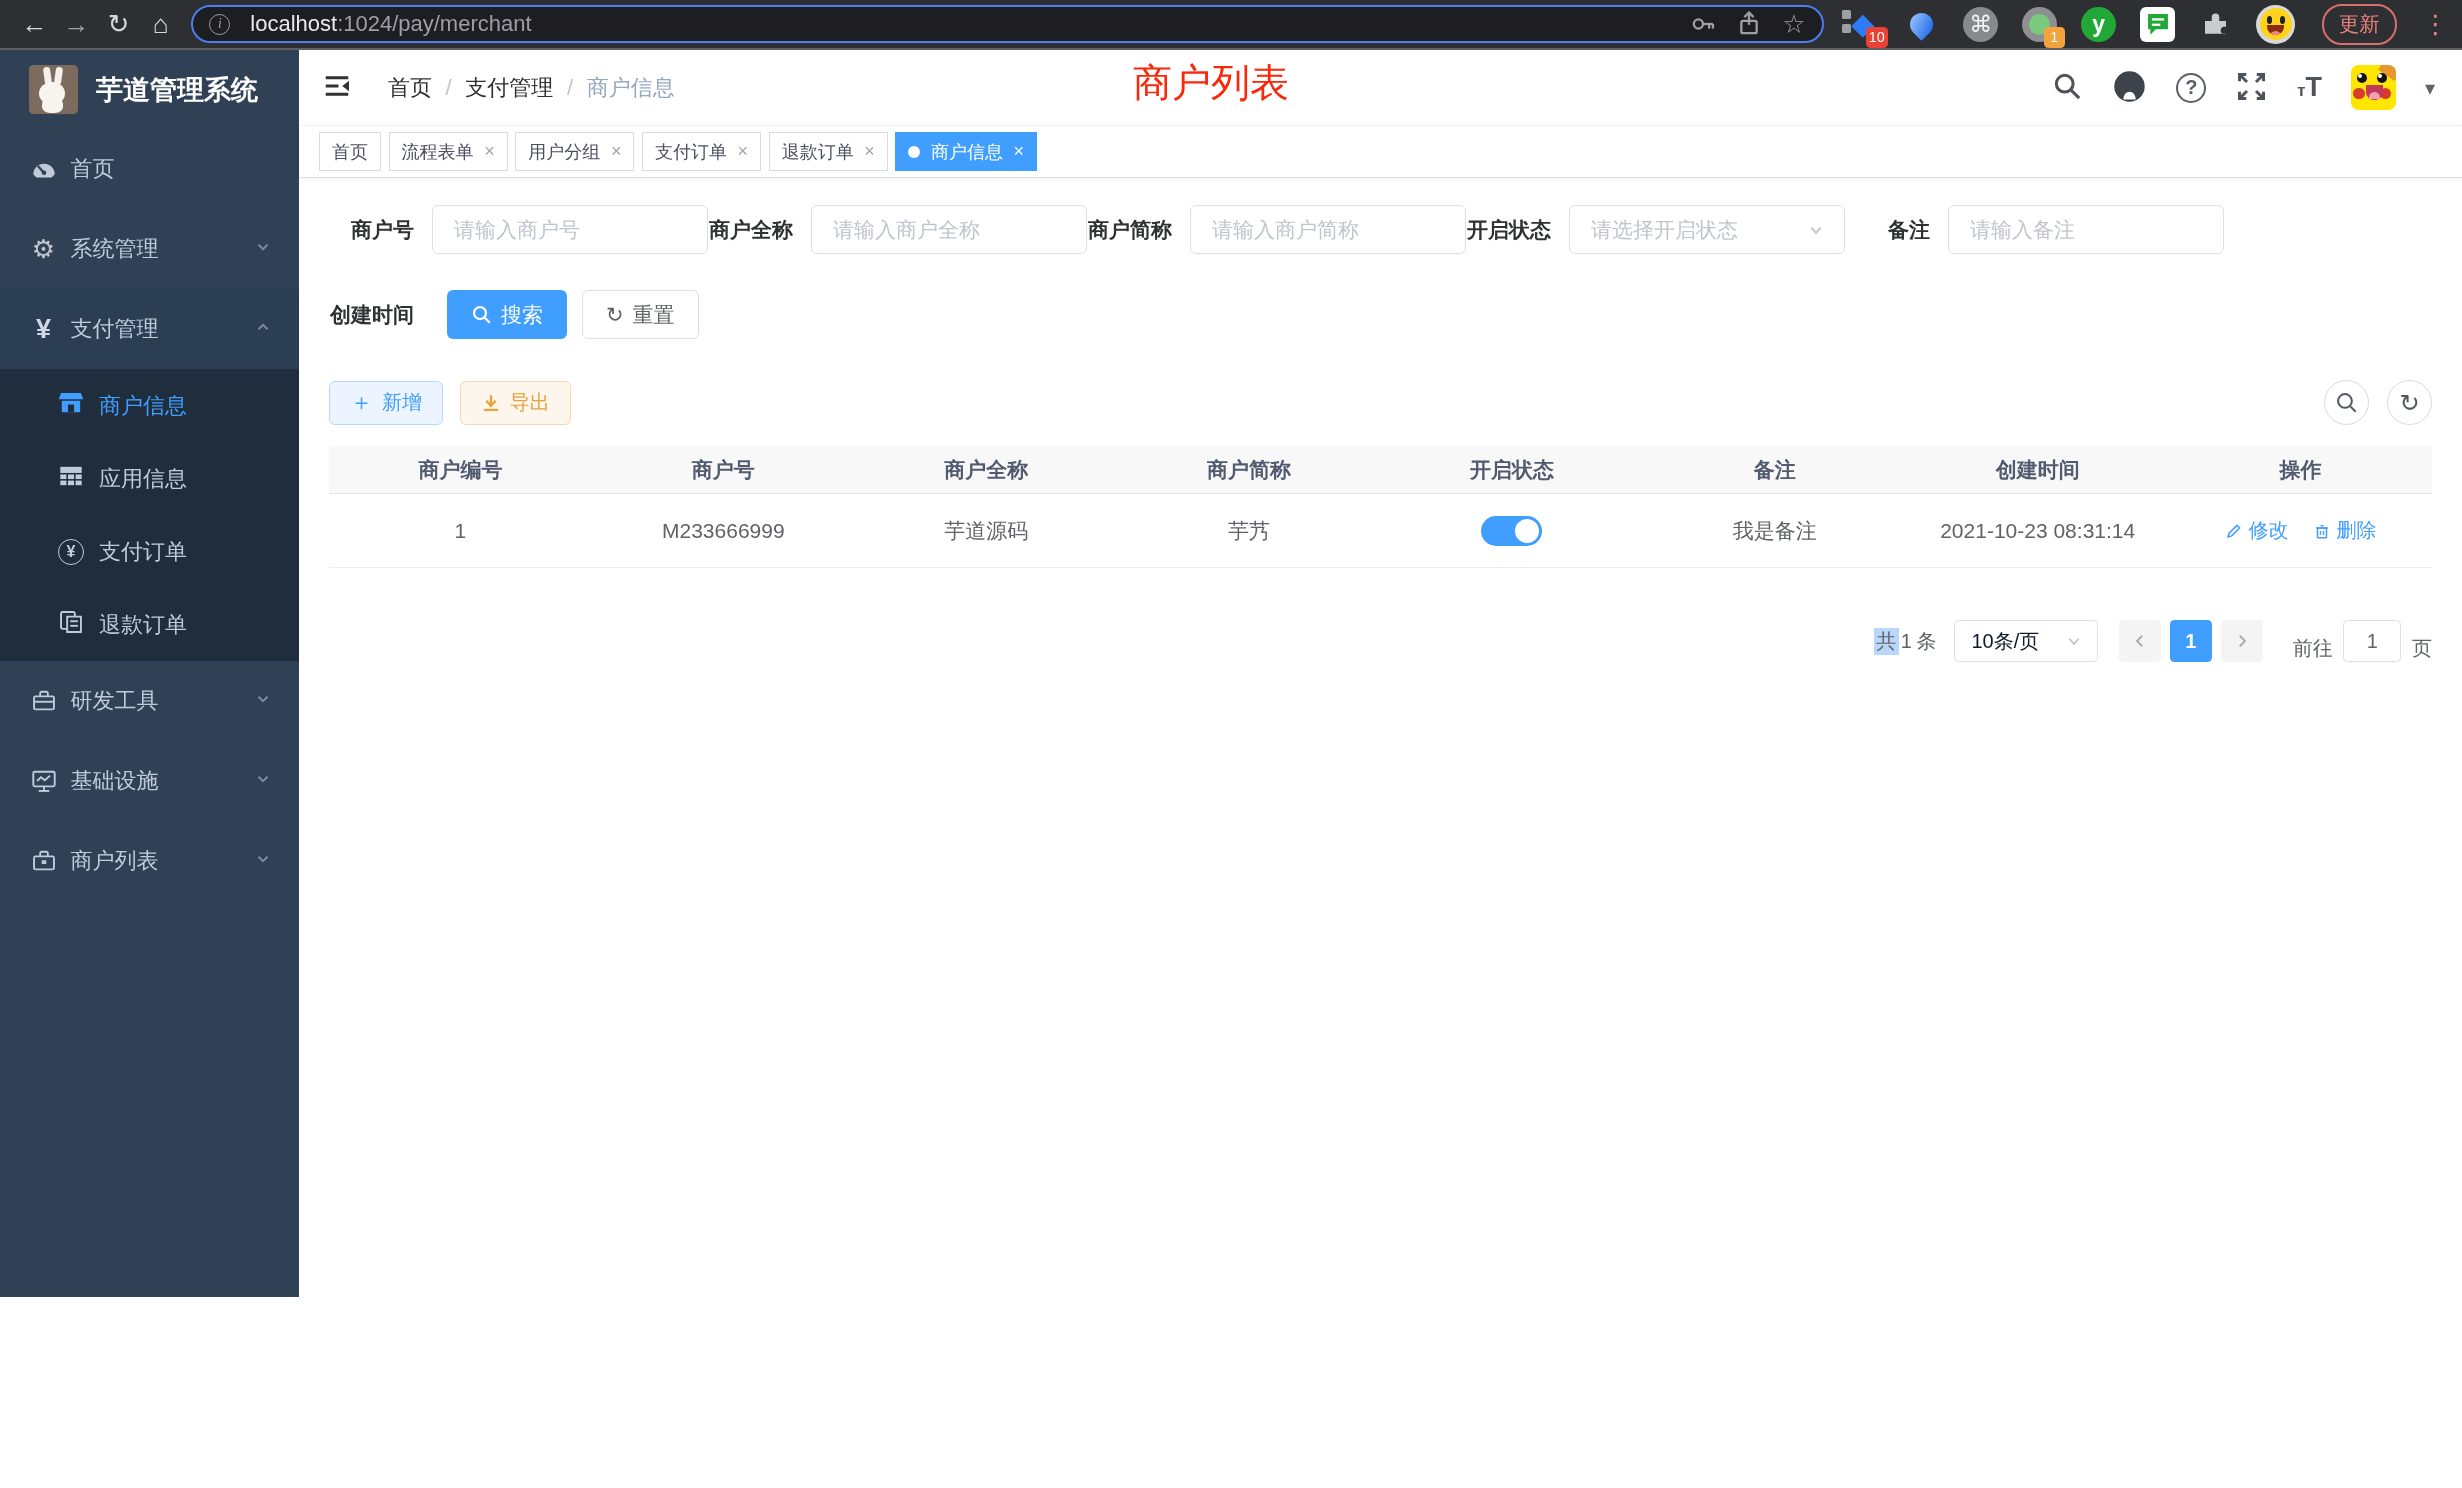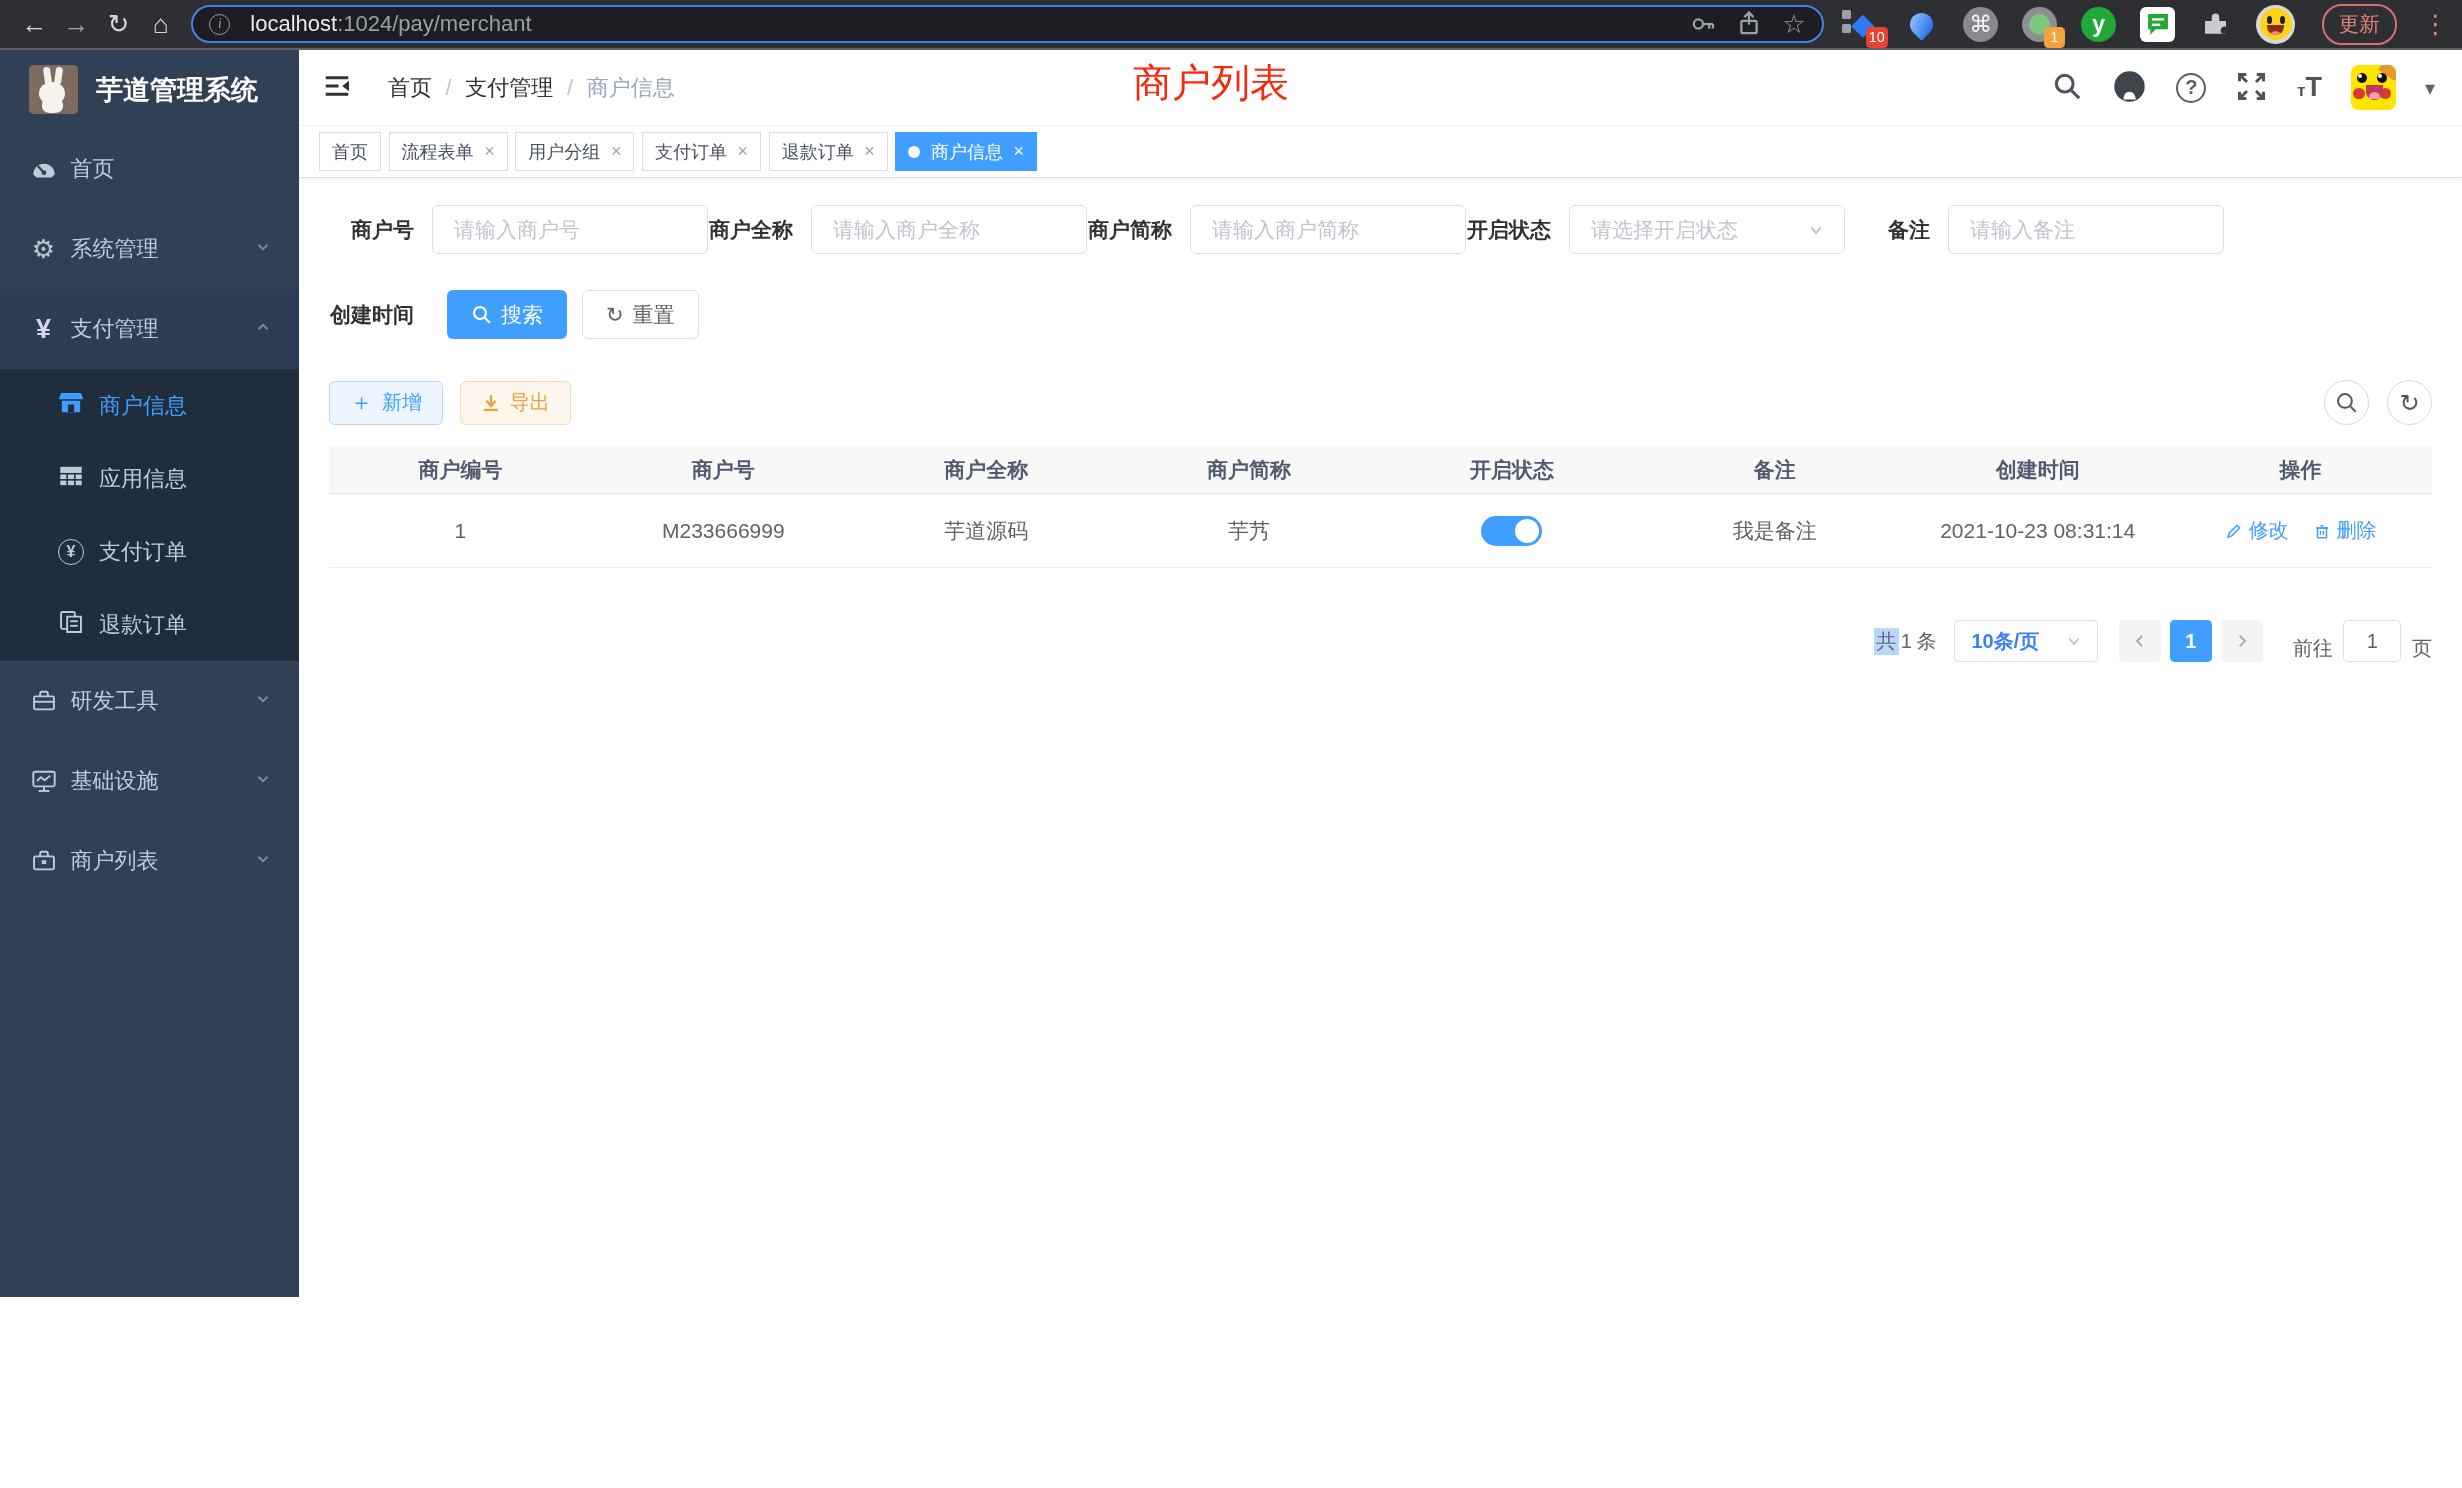--- a/index.html
+++ b/index.html
@@ -176,21 +176,21 @@
   .op-link + .op-link { margin-left:24px; }
   .op-link svg { margin-right:6px; }
 
   .pagination { margin-top:52px; display:flex; align-items:center; justify-content:flex-end;
     font-size:20px; color:#606266; }
   .total { display:flex; align-items:center; }
   .total .hl { background:#b9d6fb; }
   .total span { padding:0 2.3px; }
   .psize { width:144px; height:42px; border:1.5px solid #dcdfe6; border-radius:4.5px;
     margin:0 21px 0 15px; display:flex; align-items:center; padding:0 13.6px 0 16.7px; cursor:pointer;}
-  .psize .ps-val { flex:1; color:#3b82f6;font-weight:bold; }
+  .psize .ps-val { flex:1; color:#0f172a; }
   .pg-btn { width:42px; height:42px; border-radius:4.5px; background:#f4f4f5;
     display:flex; align-items:center; justify-content:center; margin-left:9px; cursor:pointer;}
   .pg-btn.cur { background:#409eff; color:#fff; font-weight:bold; }
   .jumper { display:flex; align-items:flex-end; margin-left:30px; }
   .jumper .j-inp { width:58px; height:42px; border:1.5px solid #dcdfe6; border-radius:4.5px;
     text-align:center; font-size:20px; color:#606266; margin:0 10.6px; outline:none;
     font-family:inherit;}
 </style>
 </head>
 <body>

